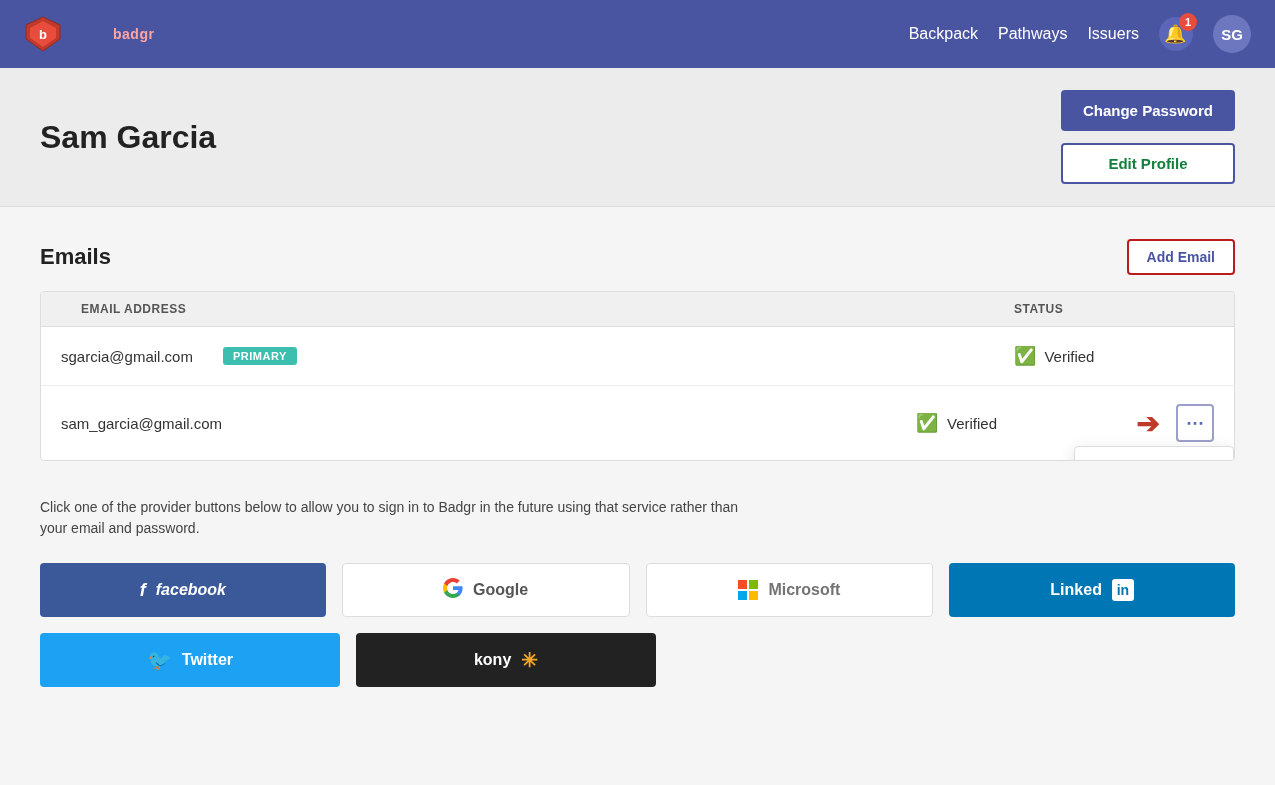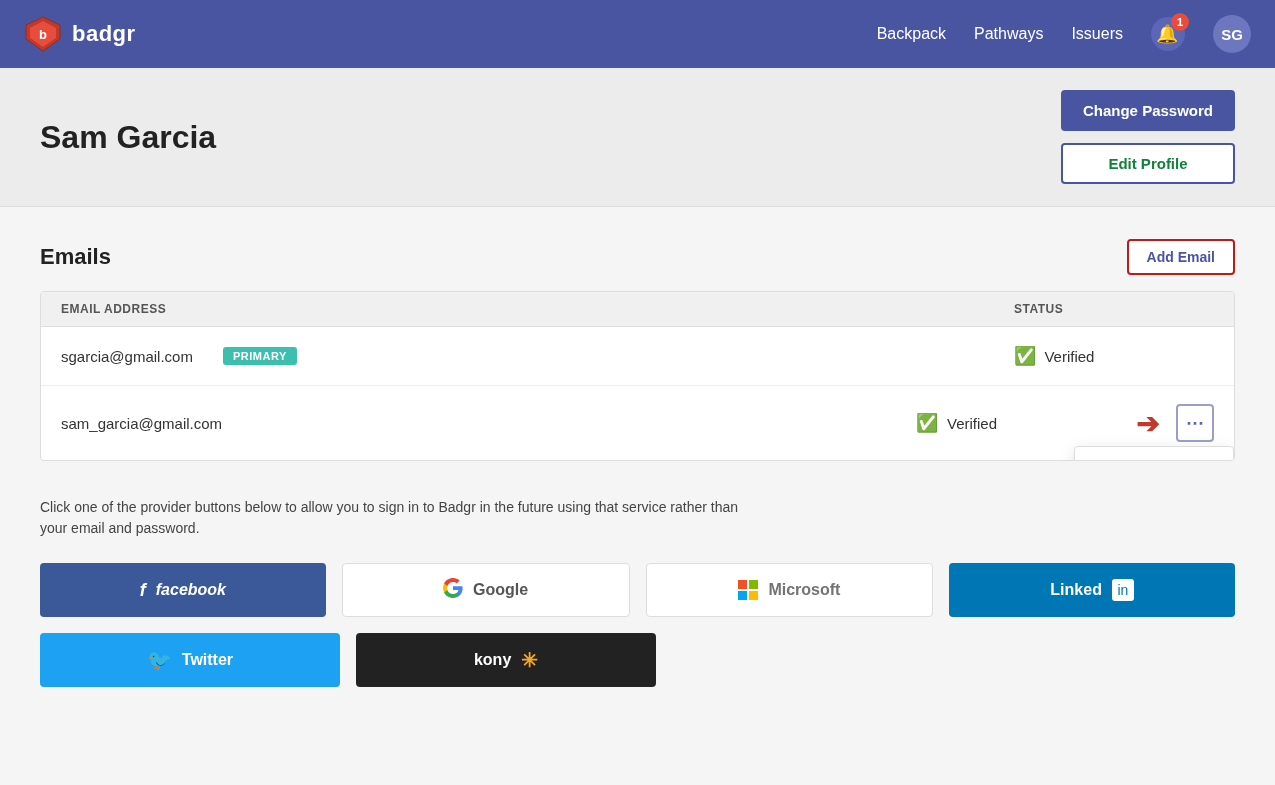--- a/index.html
+++ b/index.html
@@ -17,29 +17,30 @@
     .navbar-left {
       display: flex;
       align-items: center;
       gap: 10px;
     }
     .navbar-logo-shield {
       width: 38px;
       height: 38px;
     }
     .navbar-brand {
-      color: #ffffff;
-      font-size: 22px;
+      color: #fca5a5;
+      font-size: 14px;
       font-weight: 600;
       letter-spacing: 0.5px;
+      margin-left: 41px;
     }
     .navbar-right {
       display: flex;
       align-items: center;
-      gap: 28px;
+      gap: 20px;
     }
     .navbar-link {
       color: white;
       font-size: 16px;
       font-weight: 500;
       cursor: pointer;
       text-decoration: none;
     }
     .navbar-bell-wrapper {
       position: relative;
@@ -167,20 +168,21 @@
       display: flex;
       padding: 10px 20px;
       border-bottom: 1px solid #ddd;
     }
     .email-table-header-col {
       font-size: 12px;
       font-weight: 700;
       color: #555;
       letter-spacing: 0.5px;
       text-transform: uppercase;
+      margin-left: 20px;
     }
     .email-table-header-col:first-child { flex: 1; }
     .email-table-header-col:last-child { width: 200px; }
 
     .email-row {
       display: flex;
       align-items: center;
       padding: 18px 20px;
       border-bottom: 1px solid #eee;
       position: relative;
@@ -345,21 +347,21 @@
     
     .li-icon {
       background: white;
       color: #0077b5;
       width: 22px;
       height: 22px;
       display: flex;
       align-items: center;
       justify-content: center;
       font-size: 14px;
-      font-weight: normal;
+      font-weight: bold;
       border-radius: 3px;
     }
 
     
     .kony-star { font-size: 20px; color: #f5a623; }
 
     
     .fb-f { font-weight: 900; font-size: 18px; font-style: italic; }
 
     

